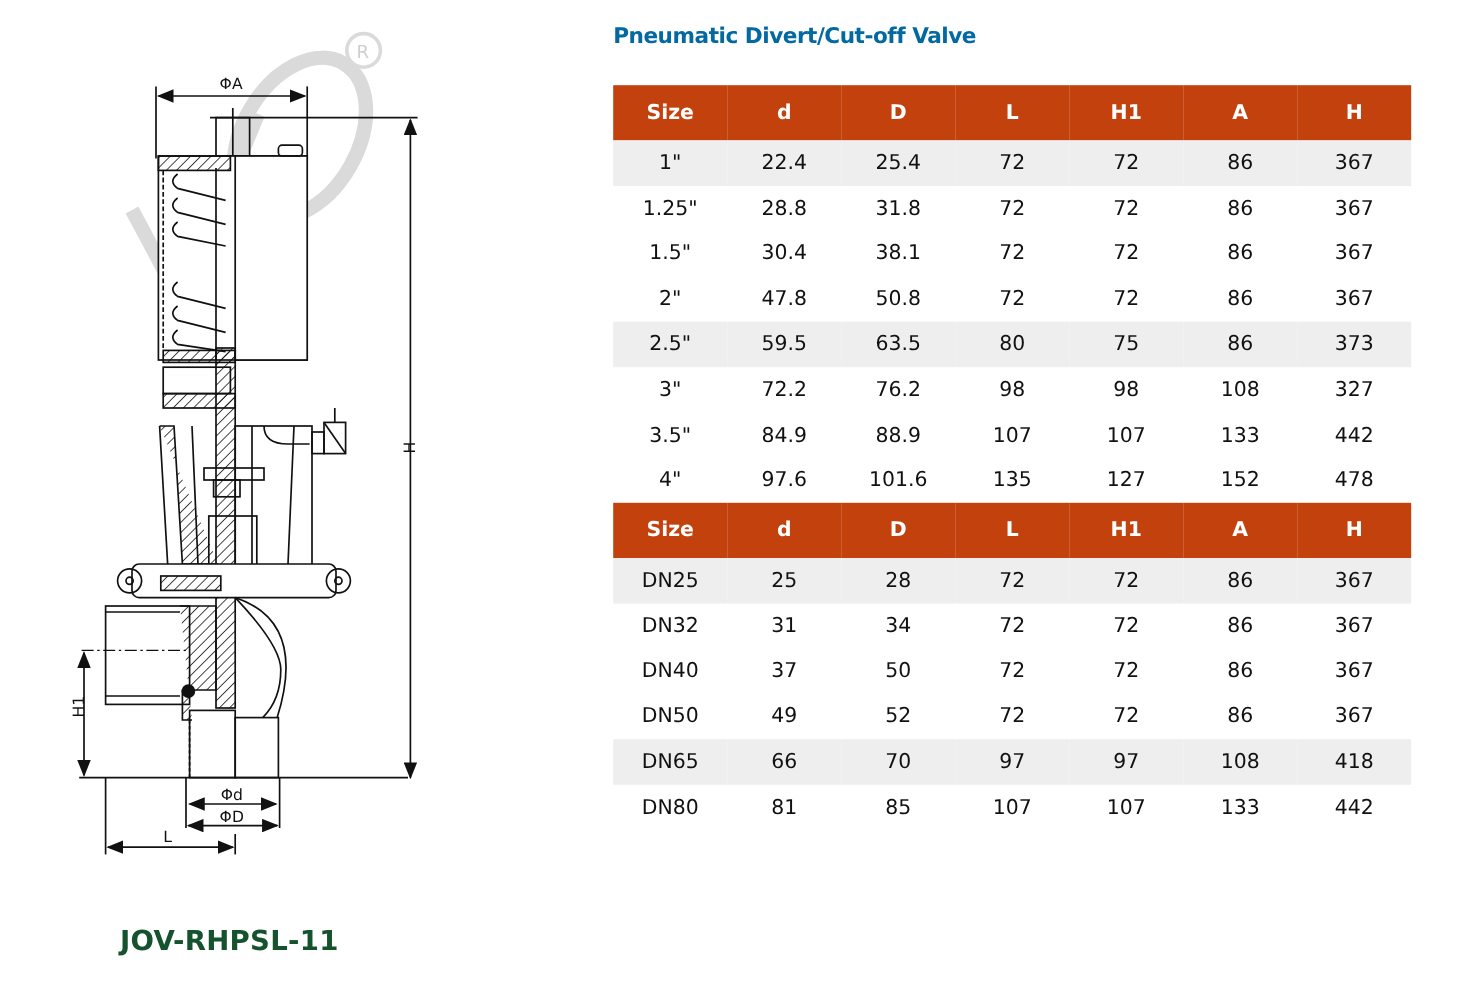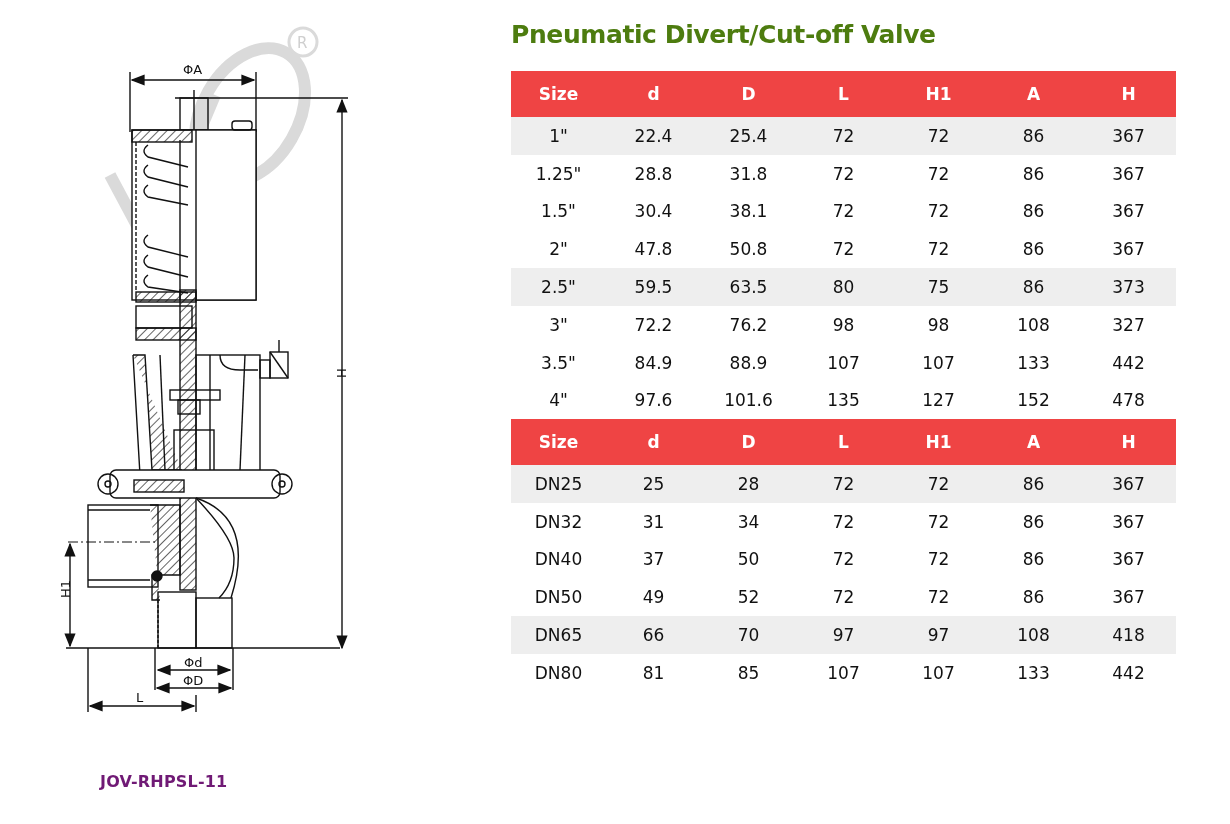--- a/index.html
+++ b/index.html
@@ -1,26 +1,26 @@
 <!DOCTYPE html>
 <html><head>
 <meta charset="utf-8">
 <style>
   html, body { margin: 0; padding: 0; background: #ffffff; }
   body { width: 1230px; height: 824px; position: relative; overflow: hidden;
          font-family: "DejaVu Sans", "Liberation Sans", sans-serif; color: #111; }
   .drawing { position: absolute; left: 0; top: 0; width: 500px; height: 760px; }
-  .model-code { position: absolute; left: 100px; top: 772px; font-size: 16px; font-weight: bold;
-                letter-spacing: 0.2px; color: #701a75; }
-  .title { position: absolute; left: 511px; top: 20px; font-size: 25px; font-weight: bold;
-           letter-spacing: -0.4px; color: #4d7c0f; white-space: nowrap; }
+  .model-code { position: absolute; left: 100px; top: 772px; font-size: 23px; font-weight: bold;
+                letter-spacing: 0.2px; color: #14532d; }
+  .title { position: absolute; left: 511px; top: 20px; font-size: 18px; font-weight: bold;
+           letter-spacing: -0.4px; color: #0369a1; white-space: nowrap; }
   .spec-table { position: absolute; left: 511px; width: 665px; border-collapse: collapse; table-layout: fixed; }
   .spec-table.t1 { top: 71px; }
   .spec-table.t2 { top: 419px; }
-  .spec-table th { background: #ef4444; color: #fff; font-weight: bold; font-size: 17px; height: 46px;
+  .spec-table th { background: #c2410c; color: #fff; font-weight: bold; font-size: 17px; height: 46px;
                    padding: 0; text-align: center; }
   .spec-table td { font-size: 17px; height: 37.8px; padding: 0; text-align: center; color: #111; }
   .spec-table tr.shaded td { background: #eeeeee; }
   .dim-text { font-family: "DejaVu Sans", sans-serif; font-size: 13px; fill: #111; }
 </style>
 </head>
 <body>
 
 <svg class="drawing" viewBox="0 0 500 760" xmlns="http://www.w3.org/2000/svg">
   <defs>

